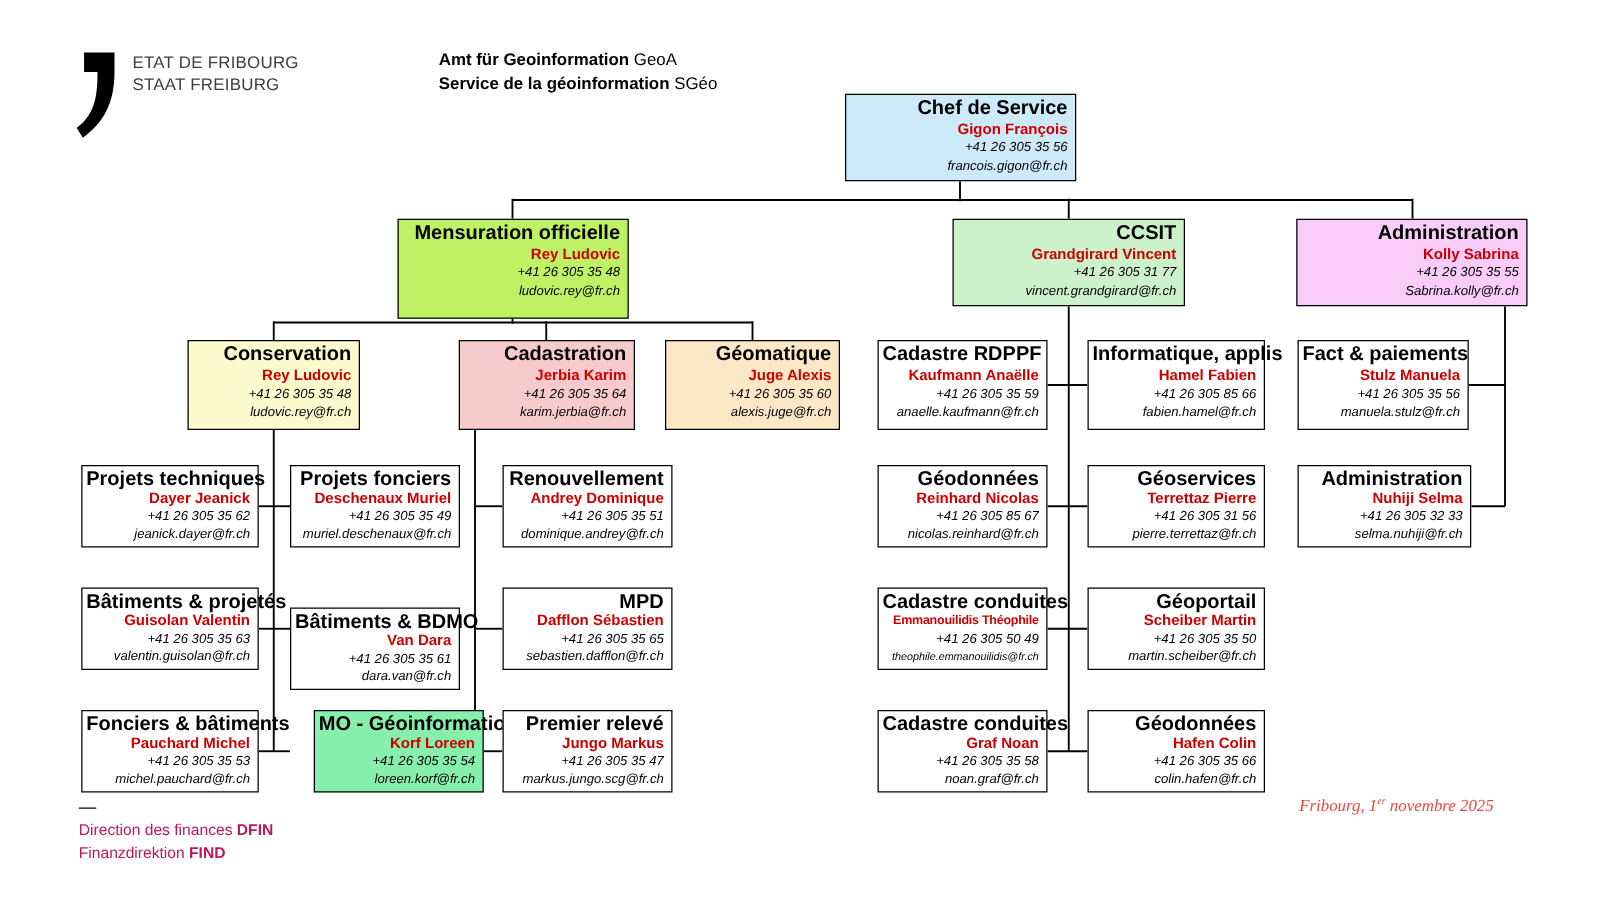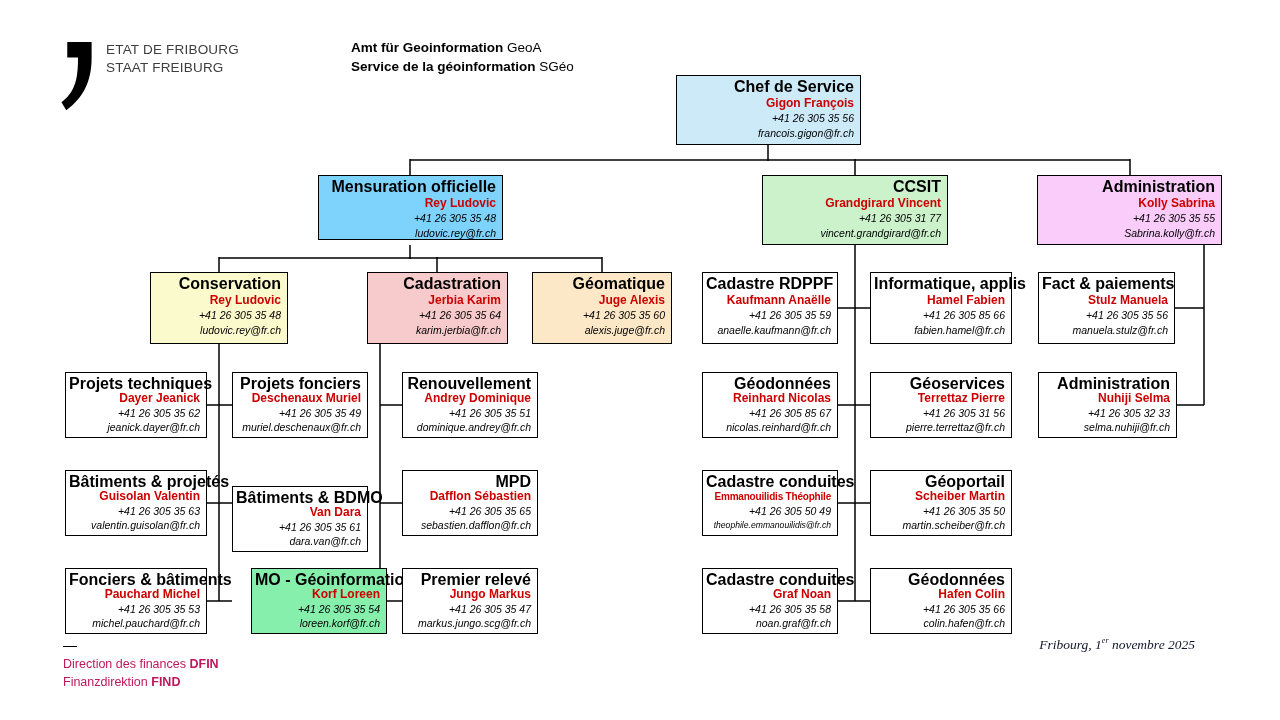--- a/index.html
+++ b/index.html
@@ -21,21 +21,21 @@
   .logo{position:absolute;left:60px;top:40px;}
   .state-name{position:absolute;left:106px;top:41px;font-size:13.5px;color:#3d3d3d;
     line-height:18px;letter-spacing:0.2px;}
   .svc-title{position:absolute;left:351px;top:38px;font-size:13.5px;color:#000;line-height:19px;}
   .svc-title .b{font-weight:bold;}
   
   .foot-left{position:absolute;left:63px;top:646px;font-size:12.5px;color:#be185d;line-height:18px;}
   .foot-left .b{font-weight:bold;}
   .foot-left .dash{display:block;width:14px;border-top:1.5px solid #000;margin-bottom:8px;}
   .date{position:absolute;left:1015px;top:636px;width:180px;text-align:right;
-    font-family:"Liberation Serif",serif;font-style:italic;font-size:13.5px;color:#0f172a;}
+    font-family:"Liberation Serif",serif;font-style:italic;font-size:13.5px;color:#ef4444;}
   .date sup{font-size:8px;}
 </style>
 </head>
 <body>
 
 <div class="canvas" data-name="org-chart-page">
 
   <svg class="connectors" width="1280" height="720" data-name="org-connectors">
     <line x1="768" y1="145" x2="768" y2="161"></line>
     <line x1="410" y1="160" x2="1130" y2="160"></line>
@@ -77,21 +77,21 @@
     <div data-name="service-title-fr"><span class="b">Service de la géoinformation</span> <span>SGéo</span></div>
   </div>
 
   <div class="box" style="left: 676px; top: 75px; width: 185px; height: 70px; background-color: rgb(205, 234, 249);" data-name="org-box-chef-de-service">
     <div class="t" data-name="box-title">Chef de Service</div>
     <div class="n" data-name="box-name">Gigon François</div>
     <div class="p" data-name="box-phone">+41 26 305 35 56</div>
     <div class="e" data-name="box-email">francois.gigon@fr.ch</div>
   </div>
 
-  <div class="box" style="left: 318px; top: 175px; width: 185px; height: 65px; background-color: #7dd3fc;" data-name="org-box-mensuration-officielle">
+  <div class="box" style="left: 318px; top: 175px; width: 185px; height: 80px; background-color: #bef264;" data-name="org-box-mensuration-officielle">
     <div class="t" data-name="box-title">Mensuration officielle</div>
     <div class="n" data-name="box-name">Rey Ludovic</div>
     <div class="p" data-name="box-phone">+41 26 305 35 48</div>
     <div class="e" data-name="box-email">ludovic.rey@fr.ch</div>
   </div>
   <div class="box" style="left: 762px; top: 175px; width: 186px; height: 70px; background-color: rgb(204, 242, 204);" data-name="org-box-ccsit">
     <div class="t" data-name="box-title">CCSIT</div>
     <div class="n" data-name="box-name">Grandgirard Vincent</div>
     <div class="p" data-name="box-phone">+41 26 305 31 77</div>
     <div class="e" data-name="box-email">vincent.grandgirard@fr.ch</div>

